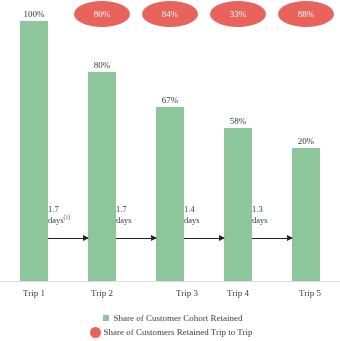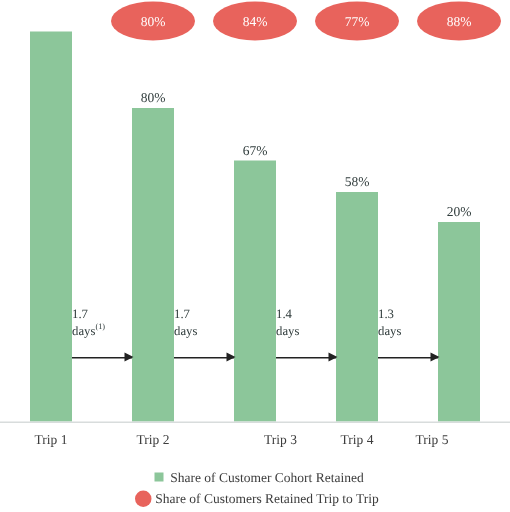--- a/index.html
+++ b/index.html
@@ -153,23 +153,24 @@
 </style>
 </head>
 <body>
 
 <div id="chart-root">
 
   <div class="plot">
 
     <div class="pill" style="left:74px; top:1px;">80%</div>
     <div class="pill" style="left:142px; top:1px;">84%</div>
-    <div class="pill" style="left:210px; top:1px;">77%</div>
+    <div class="pill" style="left:210px; top:1px;">33%</div>
     <div class="pill" style="left:278px; top:1px;">88%</div>
 
+    <div class="bar-value" style="left:6px; top:9px; width:56px;">100%</div>
     <div class="bar-value" style="left:74px; top:60px; width:56px;">80%</div>
     <div class="bar-value" style="left:142px; top:95px; width:56px;">67%</div>
     <div class="bar-value" style="left:210px; top:116px; width:56px;">58%</div>
     <div class="bar-value" style="left:278px; top:136px; width:56px;">20%</div>
 
     <div class="bar" style="left:20px; top:21px;  width:28px; height:260px;"></div>
     <div class="bar" style="left:88px; top:72px;  width:28px; height:209px;"></div>
     <div class="bar" style="left:156px; top:107px; width:28px; height:174px;"></div>
     <div class="bar" style="left:224px; top:128px; width:28px; height:153px;"></div>
     <div class="bar" style="left:292px; top:148px; width:28px; height:133px;"></div>
@@ -210,21 +211,21 @@
       </div>
     </div>
 
     <div class="baseline"></div>
   </div>
 
   <div class="tick-label" style="left:6px; width:56px;">Trip 1</div>
   <div class="tick-label" style="left:74px; width:56px;">Trip 2</div>
   <div class="tick-label" style="left:142px; width:56px;text-align:right;">Trip 3</div>
   <div class="tick-label" style="left:210px; width:56px;">Trip 4</div>
-  <div class="tick-label" style="left:260px; width:56px;">Trip 5</div>
+  <div class="tick-label" style="left:282px; width:56px;">Trip 5</div>
 
   <div class="legend">
     <div class="legend-row">
       <span class="legend-marker-wrap">
         <span class="swatch-square"></span>
       </span>
       <span class="legend-label">Share of Customer Cohort Retained</span>
     </div>
     <div class="legend-row">
       <span class="legend-marker-wrap">

